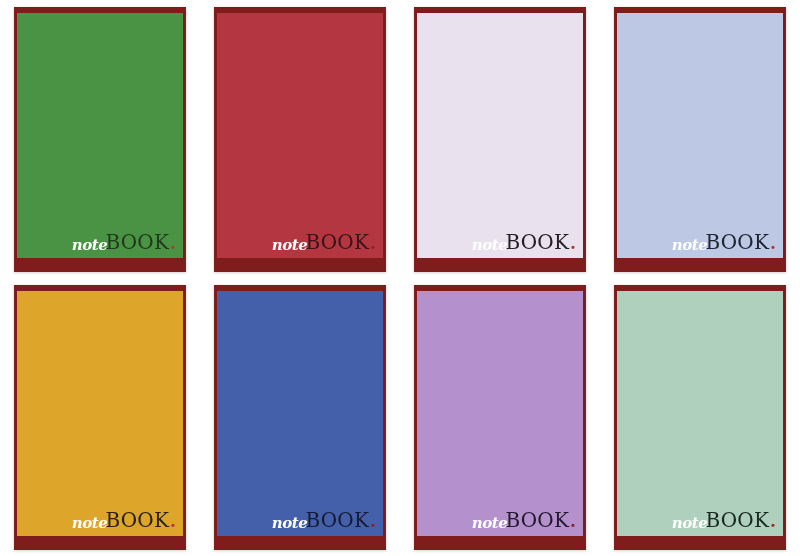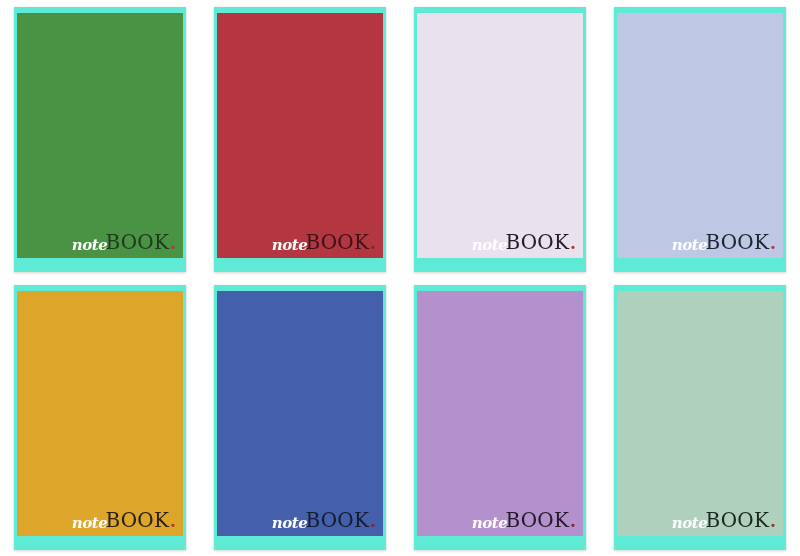--- a/index.html
+++ b/index.html
@@ -37,21 +37,21 @@
     height: 278px;
     box-sizing: border-box;
   }
 
   .sheet {
     position: absolute;
     left: 14px;
     top: 7px;
     width: 172px;
     height: 265px;
-    background: #5eead4;
+    background: #7f1d1d;
     box-shadow: 0 1px 3px rgba(0,0,0,0.16), 0 0 1px rgba(0,0,0,0.10);
     box-sizing: border-box;
   }
 
   .cover {
     position: absolute;
     left: 3px;
     top: 6px;
     right: 3px;
     bottom: 14px;

